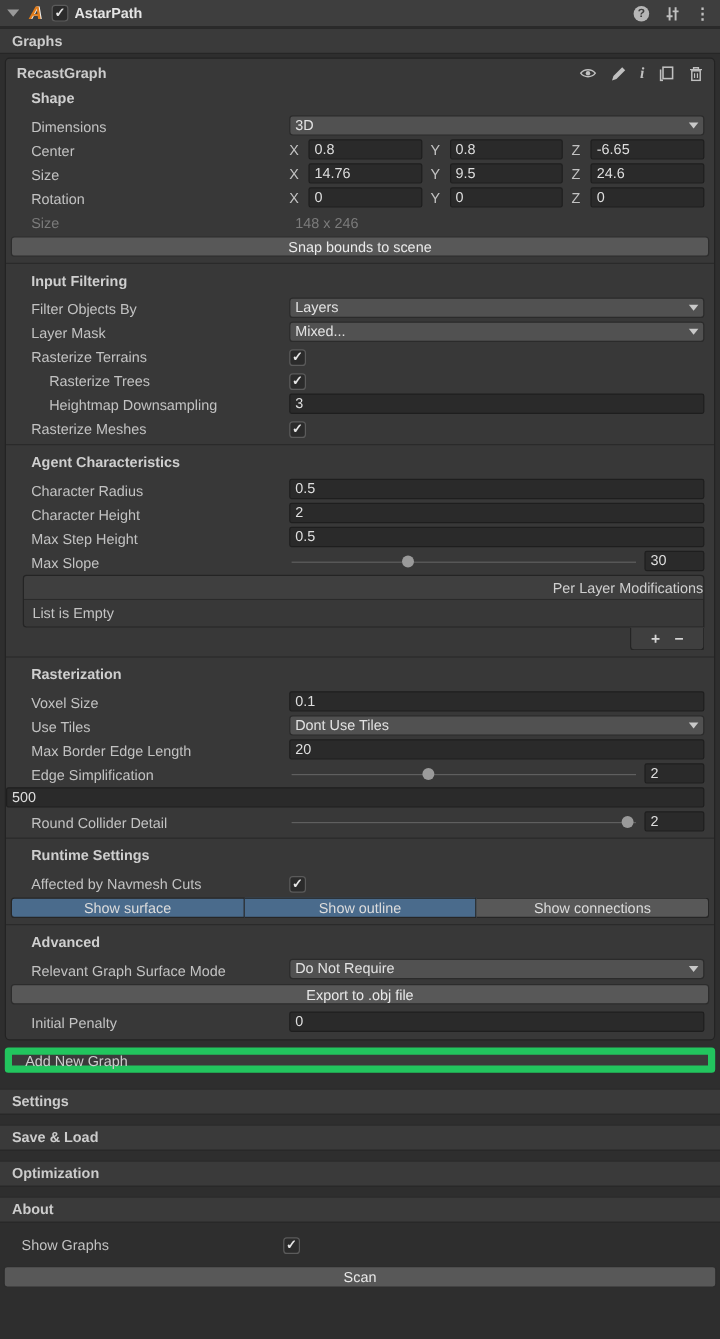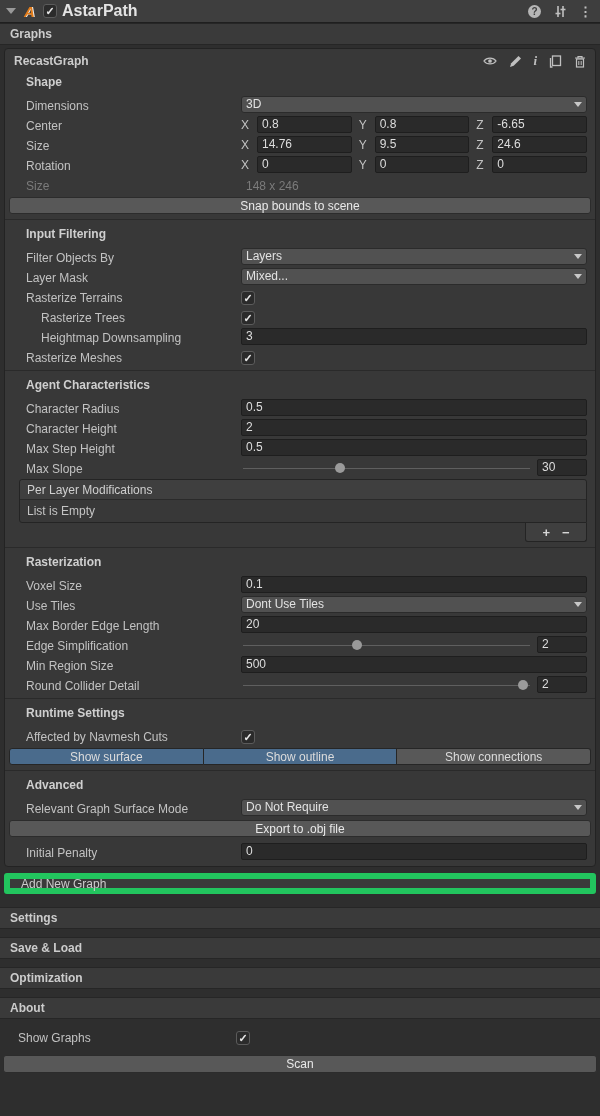--- a/index.html
+++ b/index.html
@@ -18,21 +18,21 @@
   }
   .foldout { width:0;height:0;border-left:5px solid transparent;border-right:5px solid transparent;border-top:6px solid #999; }
   .astar-logo { font-weight:bold; font-style:italic; color:#e07b1a; font-size:15px; line-height:15px;
     text-shadow:1px 0 0 #f2f2f2; width:17px; text-align:center; }
   .cb {
     width:14px;height:14px;background:#2b2b2b;border:1px solid #5b5b5b;border-radius:3px;
     display:flex;align-items:center;justify-content:center;flex:none;
   }
   .cb .mark { display:none; color:#e6e6e6; font-size:11px; font-weight:bold; line-height:11px; }
   .cb.checked .mark { display:block; }
-  .comp-title { font-weight:bold; color:#e4e4e4; font-size:16px; }
+  .comp-title { font-weight:bold; color:#e4e4e4; font-size:12px; }
   .header-icons { margin-left:auto; display:flex; align-items:center; gap:12px; }
   .help-icon { width:13px;height:13px;border-radius:50%;background:#b6b6b6;color:#3e3e3e;
     font-size:10px;font-weight:bold;display:flex;align-items:center;justify-content:center; }
   .kebab-icon { color:#c0c0c0; font-size:13px; font-weight:bold; letter-spacing:0; }
   
   .section-bar {
     height:22px; background:#3a3a3a; border-top:1px solid #262626; border-bottom:1px solid #262626;
     display:flex; align-items:center; padding-left:10px; font-weight:bold; color:#cccccc;
   }
   .section-bar.gap { margin-top:8px; }
@@ -80,21 +80,21 @@
   .slider { position:relative; flex:1; height:16px; }
   .slider .track { position:absolute; left:2px; right:2px; top:8px; height:1px; background:#5f5f5f; }
   .slider .handle { position:absolute; top:3px; width:10px; height:10px; border-radius:50%; background:#9a9a9a; }
   .s-slope .handle { left:calc(34% - 5px); }
   .s-edge  .handle { left:calc(40% - 5px); }
   .s-round .handle { left:calc(97% - 5px); }
   .num { flex:none; width:50px; }
   
   .rlist { margin:3px 8px 0 14px; }
   .rlist-box { border:1px solid #242424; border-radius:3px 3px 0 3px; background:#383838; }
-  .rlist-header { height:20px; background:#3f3f3f; border-bottom:1px solid #2a2a2a; display:flex; align-items:center; padding-left:7px; color:#cfcfcf; border-radius:3px 3px 0 0;}
+  .rlist-header { height:20px; background:#3f3f3f; border-bottom:1px solid #2a2a2a; display:flex; align-items:center; padding-left:7px; color:#cfcfcf; border-radius:3px 3px 0 0;justify-content:flex-end;}
   .rlist-empty { height:22px; display:flex; align-items:center; padding-left:7px; color:#c4c4c4; }
   .rlist-footer { display:flex; justify-content:flex-end; height:19px; }
   .rlist-tab {
     width:62px; background:#3f3f3f; border:1px solid #242424; border-top:none;
     border-radius:0 0 3px 3px; display:flex; align-items:center; justify-content:center; gap:12px;
   }
   .mini-btn { color:#d6d6d6; font-size:13px; line-height:13px; font-weight:bold; }
   
   .segments { display:flex; height:17px; margin:4px 4px 1px 4px; }
   .seg { flex:1; display:flex; align-items:center; justify-content:center; border:1px solid #262626; color:#dcdcdc; }
@@ -363,21 +363,20 @@
     <div class="sliderwrap">
       <div class="slider s-edge">
         <div class="track"></div>
         <div class="handle"></div>
       </div>
       <div class="field num">2</div>
     </div>
   </div>
 
   <div class="row">
-    <span class="lbl">Min Region Size</span>
     <div class="ctrl">
         <div class="field">500</div>
       </div>
   </div>
 
   <div class="row">
     <span class="lbl">Round Collider Detail</span>
     <div class="sliderwrap">
       <div class="slider s-round">
         <div class="track"></div>

